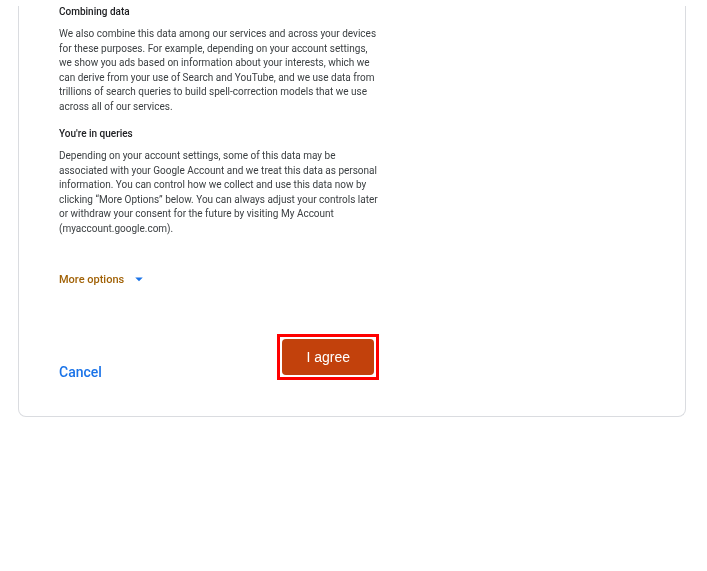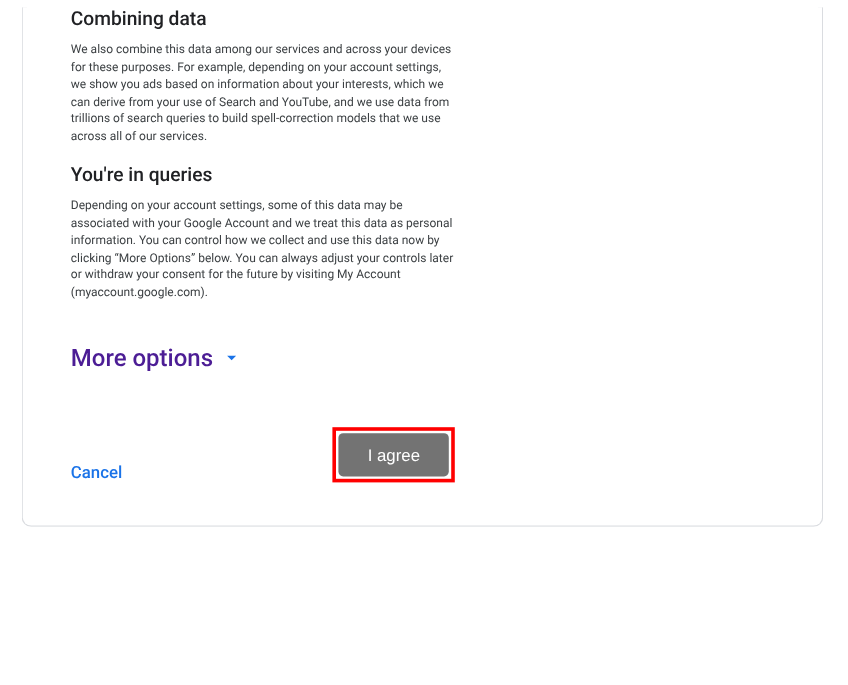--- a/index.html
+++ b/index.html
@@ -18,36 +18,36 @@
       border: 1px solid #dadce0;
       border-top: none;
       border-radius: 0 0 8px 8px;
       padding: 0 40px 36px 40px;
       background: #fff;
     }
     .content {
       width: 320px;
     }
     h3 {
-      font-size: 16px;
+      font-size: 10px;
       font-weight: 500;
       color: #202124;
       margin: 6px 0 10px 0;
     }
     p {
       font-size: 10px;
       color: #3c4043;
       line-height: 1.45;
       margin: 0 0 14px 0;
     }
     .more-options {
       display: inline-flex;
       align-items: center;
-      color: #4c1d95;
-      font-size: 20px;
+      color: #a16207;
+      font-size: 11px;
       font-weight: 500;
       margin-top: 20px;
       cursor: pointer;
     }
     .more-options svg {
       margin-left: 6px;
     }
     .actions {
       display: flex;
       justify-content: space-between;
@@ -59,21 +59,21 @@
       color: #1a73e8;
       font-size: 14px;
       font-weight: 500;
       cursor: pointer;
     }
     .agree-wrap {
       border: 3px solid #ff0000;
       padding: 2px;
     }
     .agree-btn {
-      background: #737373;
+      background: #c2410c;
       color: #fff;
       border: none;
       padding: 10px 24px;
       font-size: 14px;
       font-weight: 500;
       border-radius: 4px;
       cursor: pointer;
     }
   </style>
 </head>

